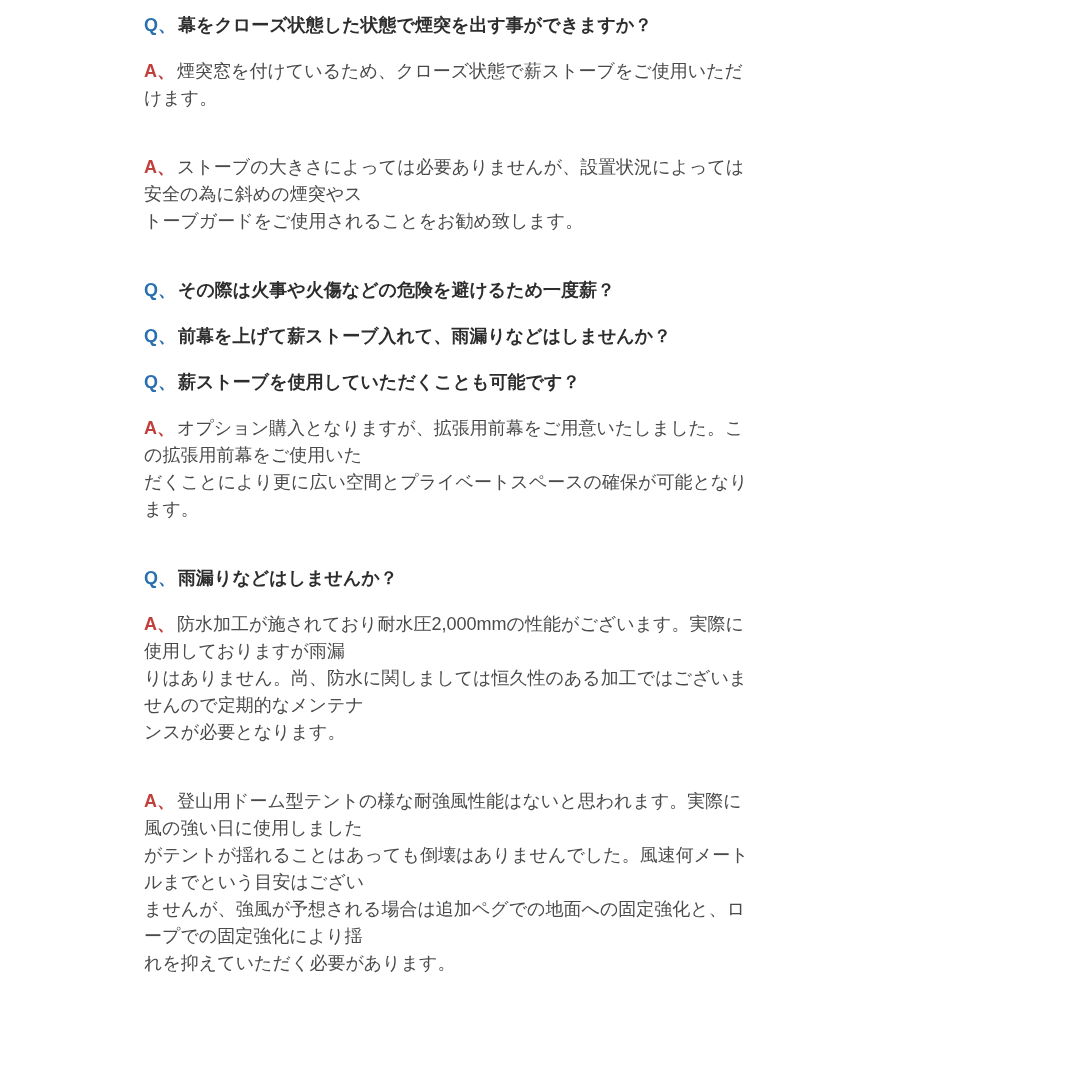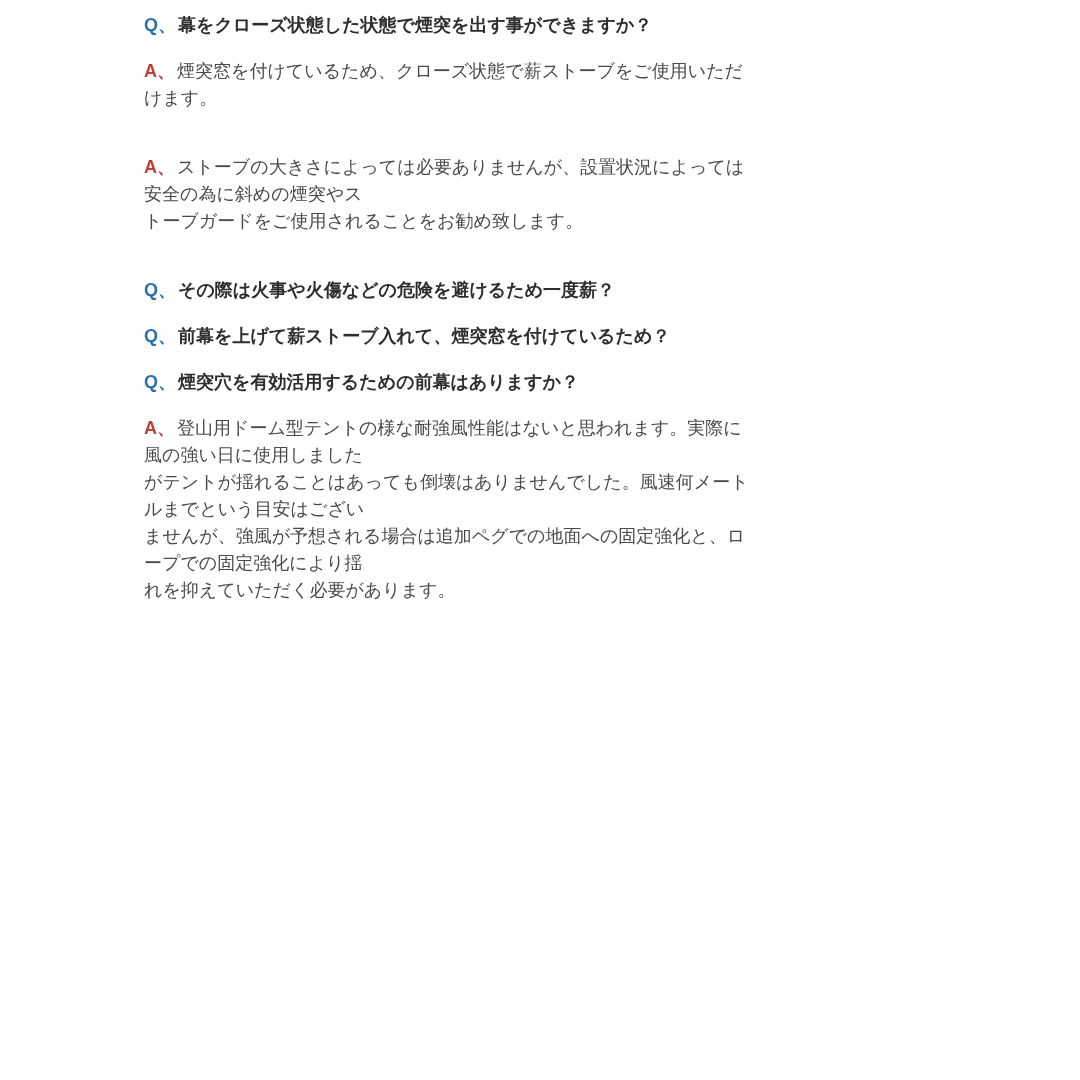--- a/index.html
+++ b/index.html
@@ -59,27 +59,35 @@
   <div class="qa-block">
     <p class="answer"><span class="a-marker">A、</span><span class="a-text">ストーブの大きさによっては必要ありませんが、設置状況によっては安全の為に斜めの煙突やス
 トーブガードをご使用されることをお勧め致します。</span></p>
   </div>
 
   <div class="qa-block">
     <p class="question"><span class="q-marker">Q、</span><span class="q-text">その際は火事や火傷などの危険を避けるため一度薪？</span></p>
   </div>
 
   <div class="qa-block">
-    <p class="question"><span class="q-marker">Q、</span><span class="q-text">前幕を上げて薪ストーブ入れて、煙突窓を付けているため？</span></p>
+    <p class="question"><span class="q-marker">Q、</span><span class="q-text">前幕を上げて薪ストーブ入れて、雨漏りなどはしませんか？</span></p>
   </div>
 
   <div class="qa-block">
-    <p class="question"><span class="q-marker">Q、</span><span class="q-text">煙突穴を有効活用するための前幕はありますか？</span></p>
+    <p class="question"><span class="q-marker">Q、</span><span class="q-text">薪ストーブを使用していただくことも可能です？</span></p>
+    <p class="answer"><span class="a-marker">A、</span><span class="a-text">オプション購入となりますが、拡張用前幕をご用意いたしました。この拡張用前幕をご使用いた
+だくことにより更に広い空間とプライベートスペースの確保が可能となります。</span></p>
   </div>
 
+  <div class="qa-block">
+    <p class="question"><span class="q-marker">Q、</span><span class="q-text">雨漏りなどはしませんか？</span></p>
+    <p class="answer"><span class="a-marker">A、</span><span class="a-text">防水加工が施されており耐水圧2,000mmの性能がございます。実際に使用しておりますが雨漏
+りはありません。尚、防水に関しましては恒久性のある加工ではございませんので定期的なメンテナ
+ンスが必要となります。</span></p>
+  </div>
 
   <div class="qa-block">
     <p class="answer"><span class="a-marker">A、</span><span class="a-text">登山用ドーム型テントの様な耐強風性能はないと思われます。実際に風の強い日に使用しました
 がテントが揺れることはあっても倒壊はありませんでした。風速何メートルまでという目安はござい
 ませんが、強風が予想される場合は追加ペグでの地面への固定強化と、ロープでの固定強化により揺
 れを抑えていただく必要があります。</span></p>
   </div>
 
 </div>
 

